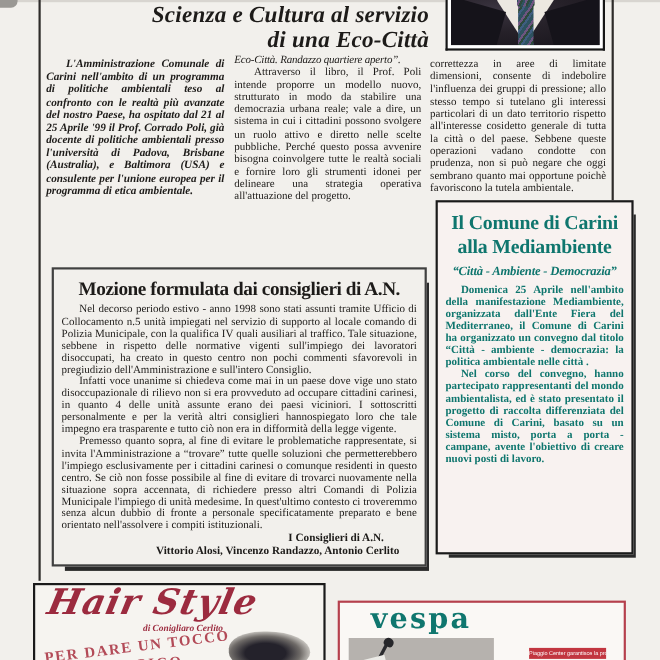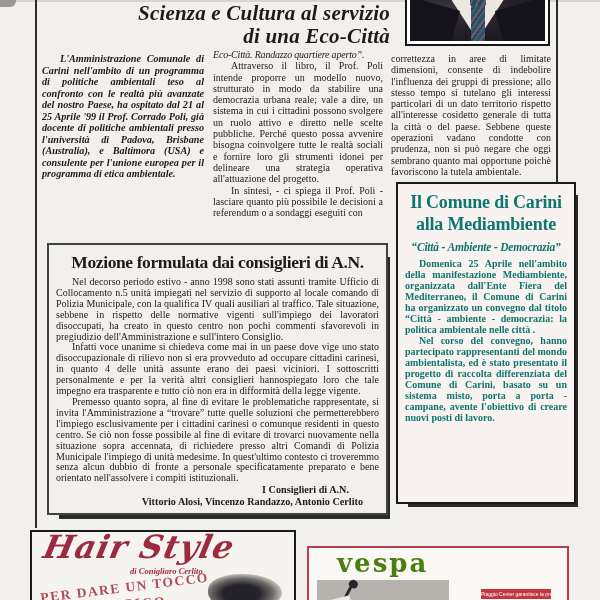--- a/index.html
+++ b/index.html
@@ -65,21 +65,21 @@
     transform:rotate(-7deg);letter-spacing:1.5px;white-space:nowrap;}
   .hair-tag2{position:absolute;left:64px;top:64px;font-size:13.5px;font-weight:bold;color:#b34b58;
     transform:rotate(-4deg);letter-spacing:2px;white-space:nowrap;}
   .hair-graphic{position:absolute;right:12px;top:42px;width:74px;height:36px;
     background:radial-gradient(ellipse at 45% 55%,#24222b 0 32%,#6f6b68 55%,#c9c6c1 72%,#f6f4f0 88%);
     border-radius:45% 55% 50% 50%;}
 
   
   .vespa{position:absolute;left:307px;top:546px;width:258px;height:58px;border:2px solid #b5404d;background:#faf8f5;overflow:hidden;}
   .vespa-brand{position:absolute;left:28px;top:0px;font-family:"DejaVu Serif",serif;font-weight:bold;
-    font-size:26px;color:#4d7c0f;letter-spacing:2px;}
+    font-size:26px;color:#0f766e;letter-spacing:2px;}
   .vespa-photo{position:absolute;left:8px;top:32px;width:132px;height:26px;background:#b6b2ae;}
   .mirror-stem{position:absolute;left:30px;top:4px;width:3px;height:15px;background:#2a2a2e;transform:rotate(28deg);}
   .mirror-head{position:absolute;left:32px;top:0px;width:9px;height:8px;background:#26262a;border-radius:50% 50% 40% 40%;transform:rotate(28deg);}
   .vespa-wedge{position:absolute;left:10px;top:18px;width:24px;height:10px;background:#ecebe7;transform:rotate(-14deg);}
   .vespa-badge{position:absolute;left:172px;top:41px;width:70px;height:10px;background:#c23640;color:#fff;
     font-family:"Liberation Sans",sans-serif;font-size:5px;line-height:10px;text-align:center;overflow:hidden;white-space:nowrap;}
 </style>
 </head>
 <body>
 
@@ -104,21 +104,20 @@
     </div>
   </div>
 
   <div class="col" id="col1">
     <p class="lead-bi">L'Amministrazione Comunale di Carini nell'ambito di un programma di politiche ambientali teso al confronto con le realtà più avanzate del nostro Paese, ha ospitato dal 21 al 25 Aprile '99 il Prof. Corrado Poli, già docente di politiche ambientali presso l'università di Padova, Brisbane (Australia), e Baltimora (USA) e consulente per l'unione europea per il programma di etica ambientale.</p>
   </div>
 
   <div class="col" id="col2">
     <p class="lead-i">Eco-Città. Randazzo quartiere aperto”.</p>
     <p class="indent">Attraverso il libro, il Prof. Poli intende  proporre un modello nuovo, strutturato in modo da stabilire una democrazia urbana reale; vale a dire, un sistema in cui i cittadini possono svolgere un ruolo attivo e diretto nelle scelte pubbliche. Perché questo possa avvenire bisogna coinvolgere tutte le realtà sociali e fornire loro gli strumenti idonei per delineare una strategia operativa all'attuazione del progetto.</p>
-    <p class="indent">In sintesi, - ci spiega il Prof. Poli - lasciare quanto più possibile le decisioni a referendum o a sondaggi eseguiti con</p>
   </div>
 
   <div class="col" id="col3">
     <p>correttezza in aree di limitate dimensioni, consente di indebolire l'influenza dei gruppi di pressione; allo stesso tempo si tutelano gli interessi particolari di un dato territorio rispetto all'interesse cosidetto generale di tutta la città o del paese. Sebbene queste operazioni vadano condotte con prudenza, non si può negare che oggi sembrano quanto mai opportune poichè favoriscono la tutela ambientale.</p>
   </div>
 
   <div class="comune">
     <div class="comune-title">
       <span>Il Comune di Carini</span><br>
       <span>alla Mediambiente</span>

